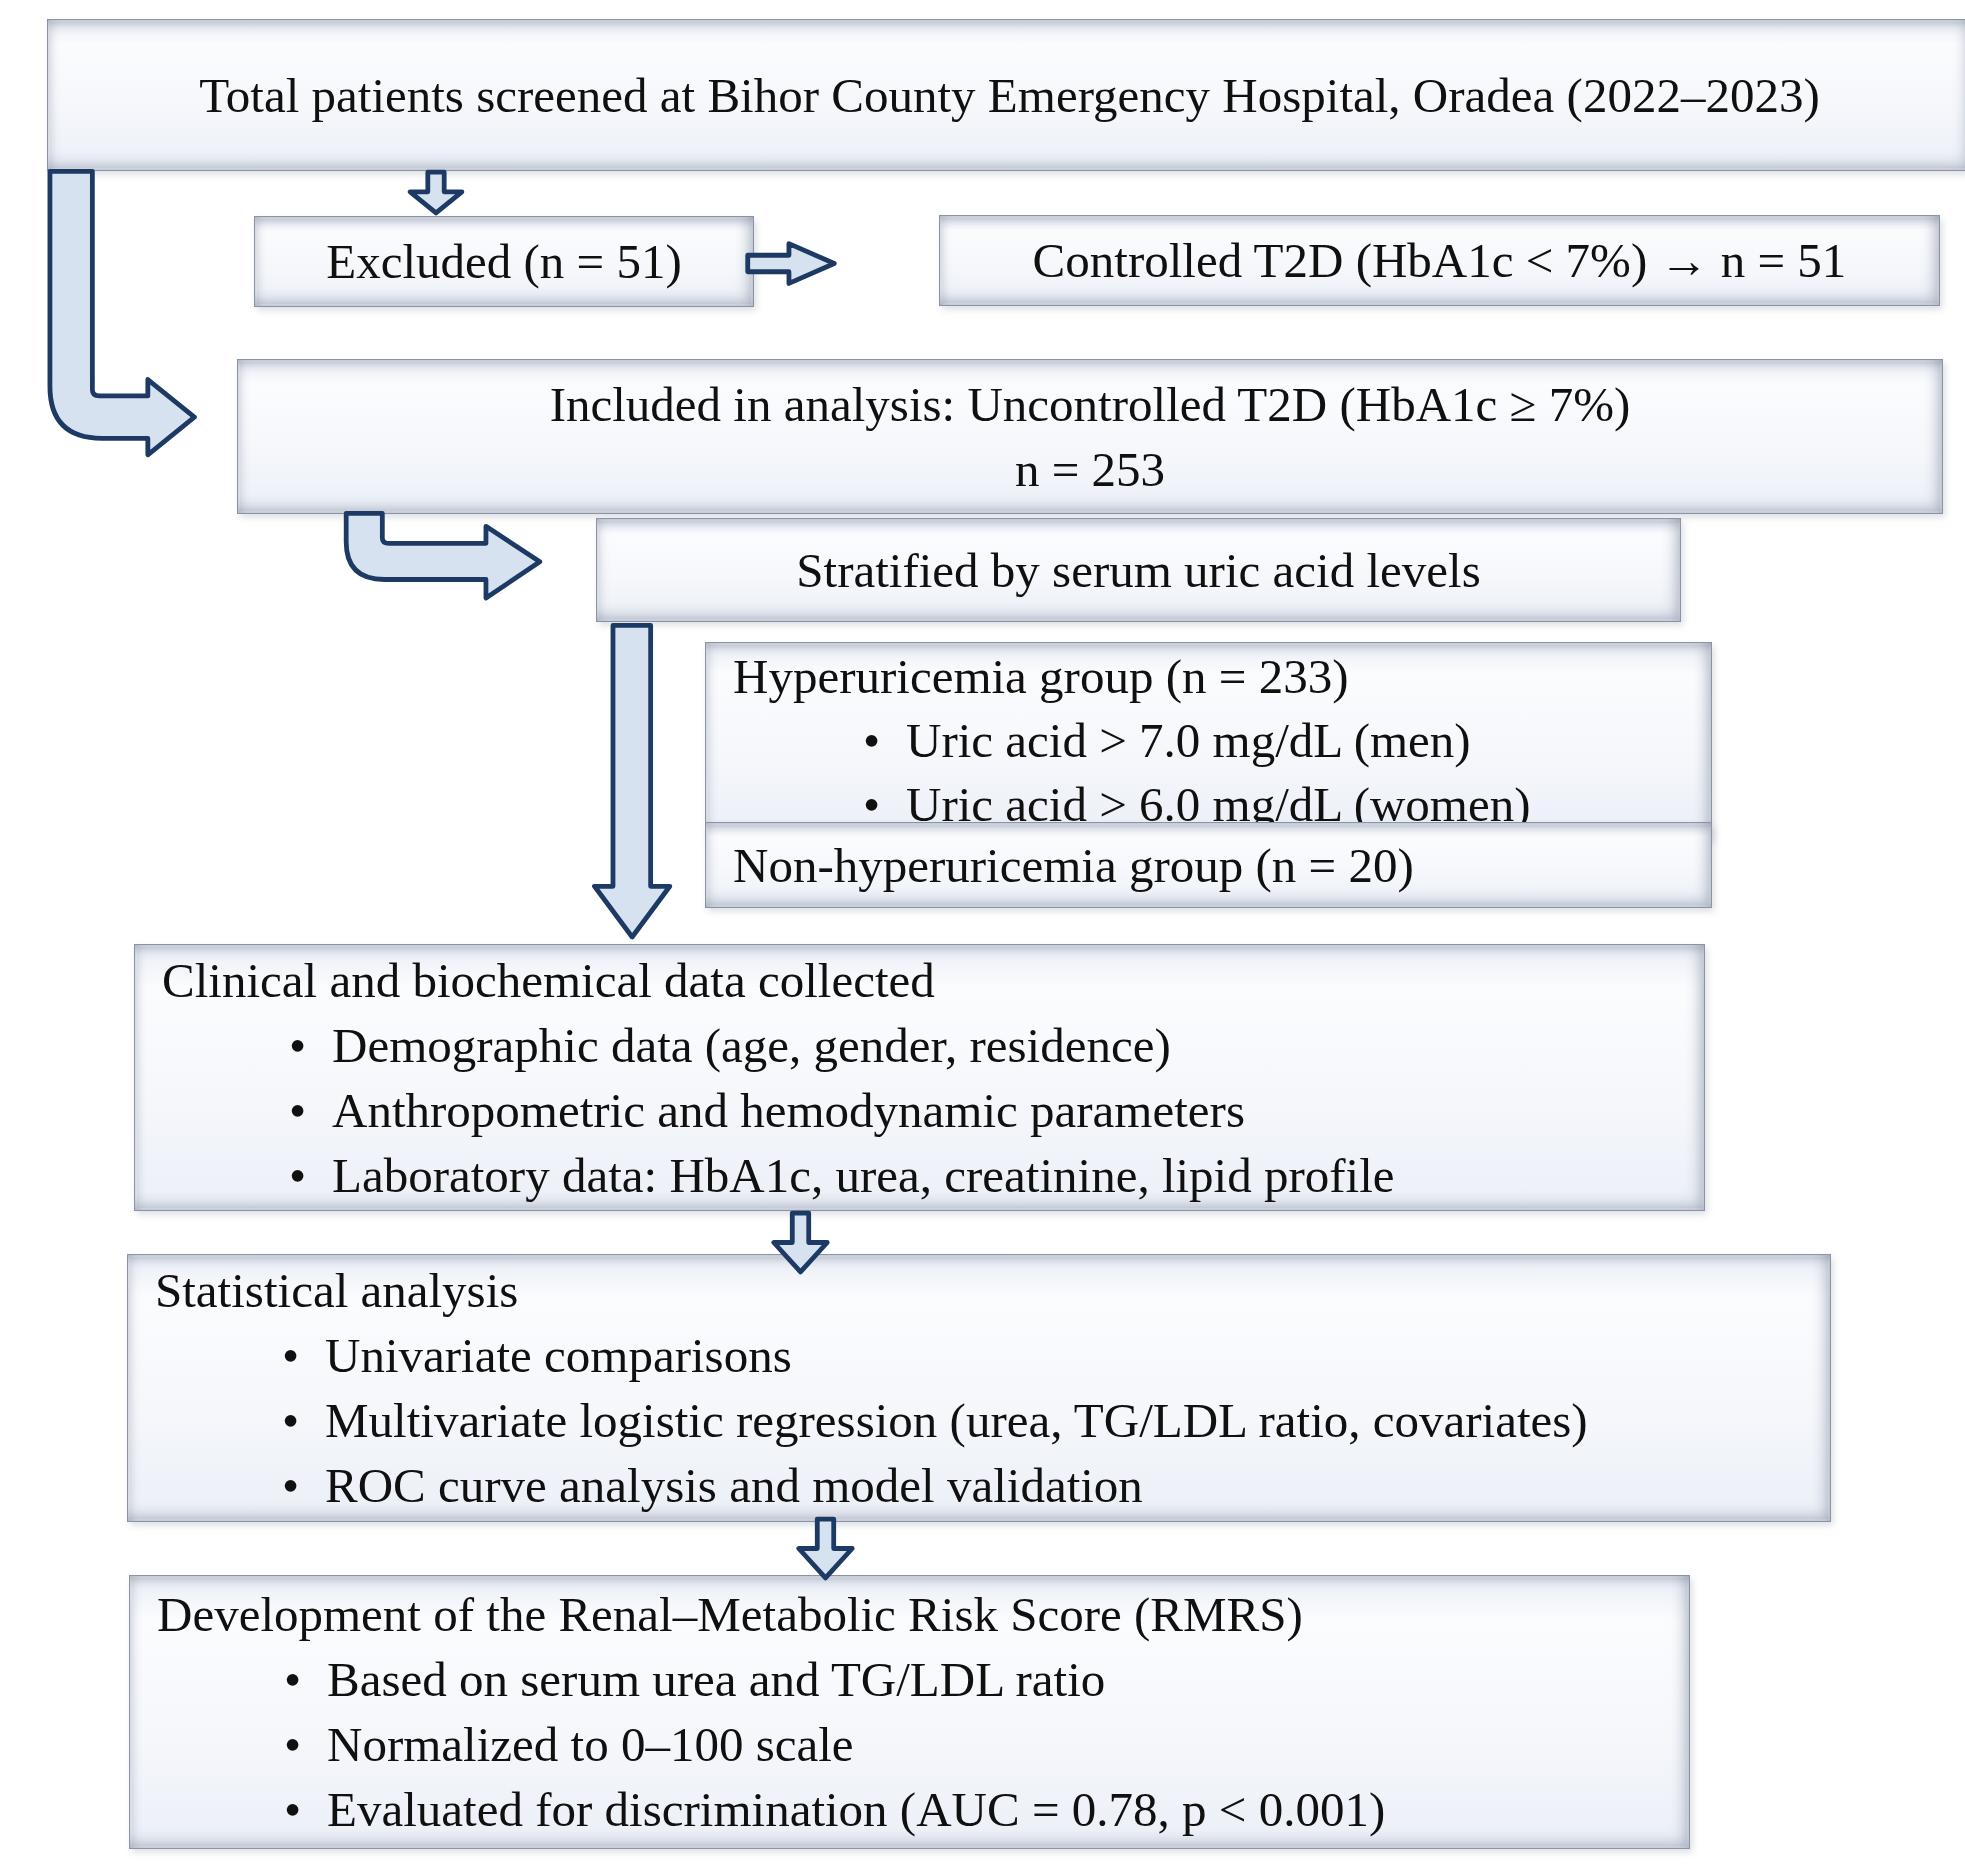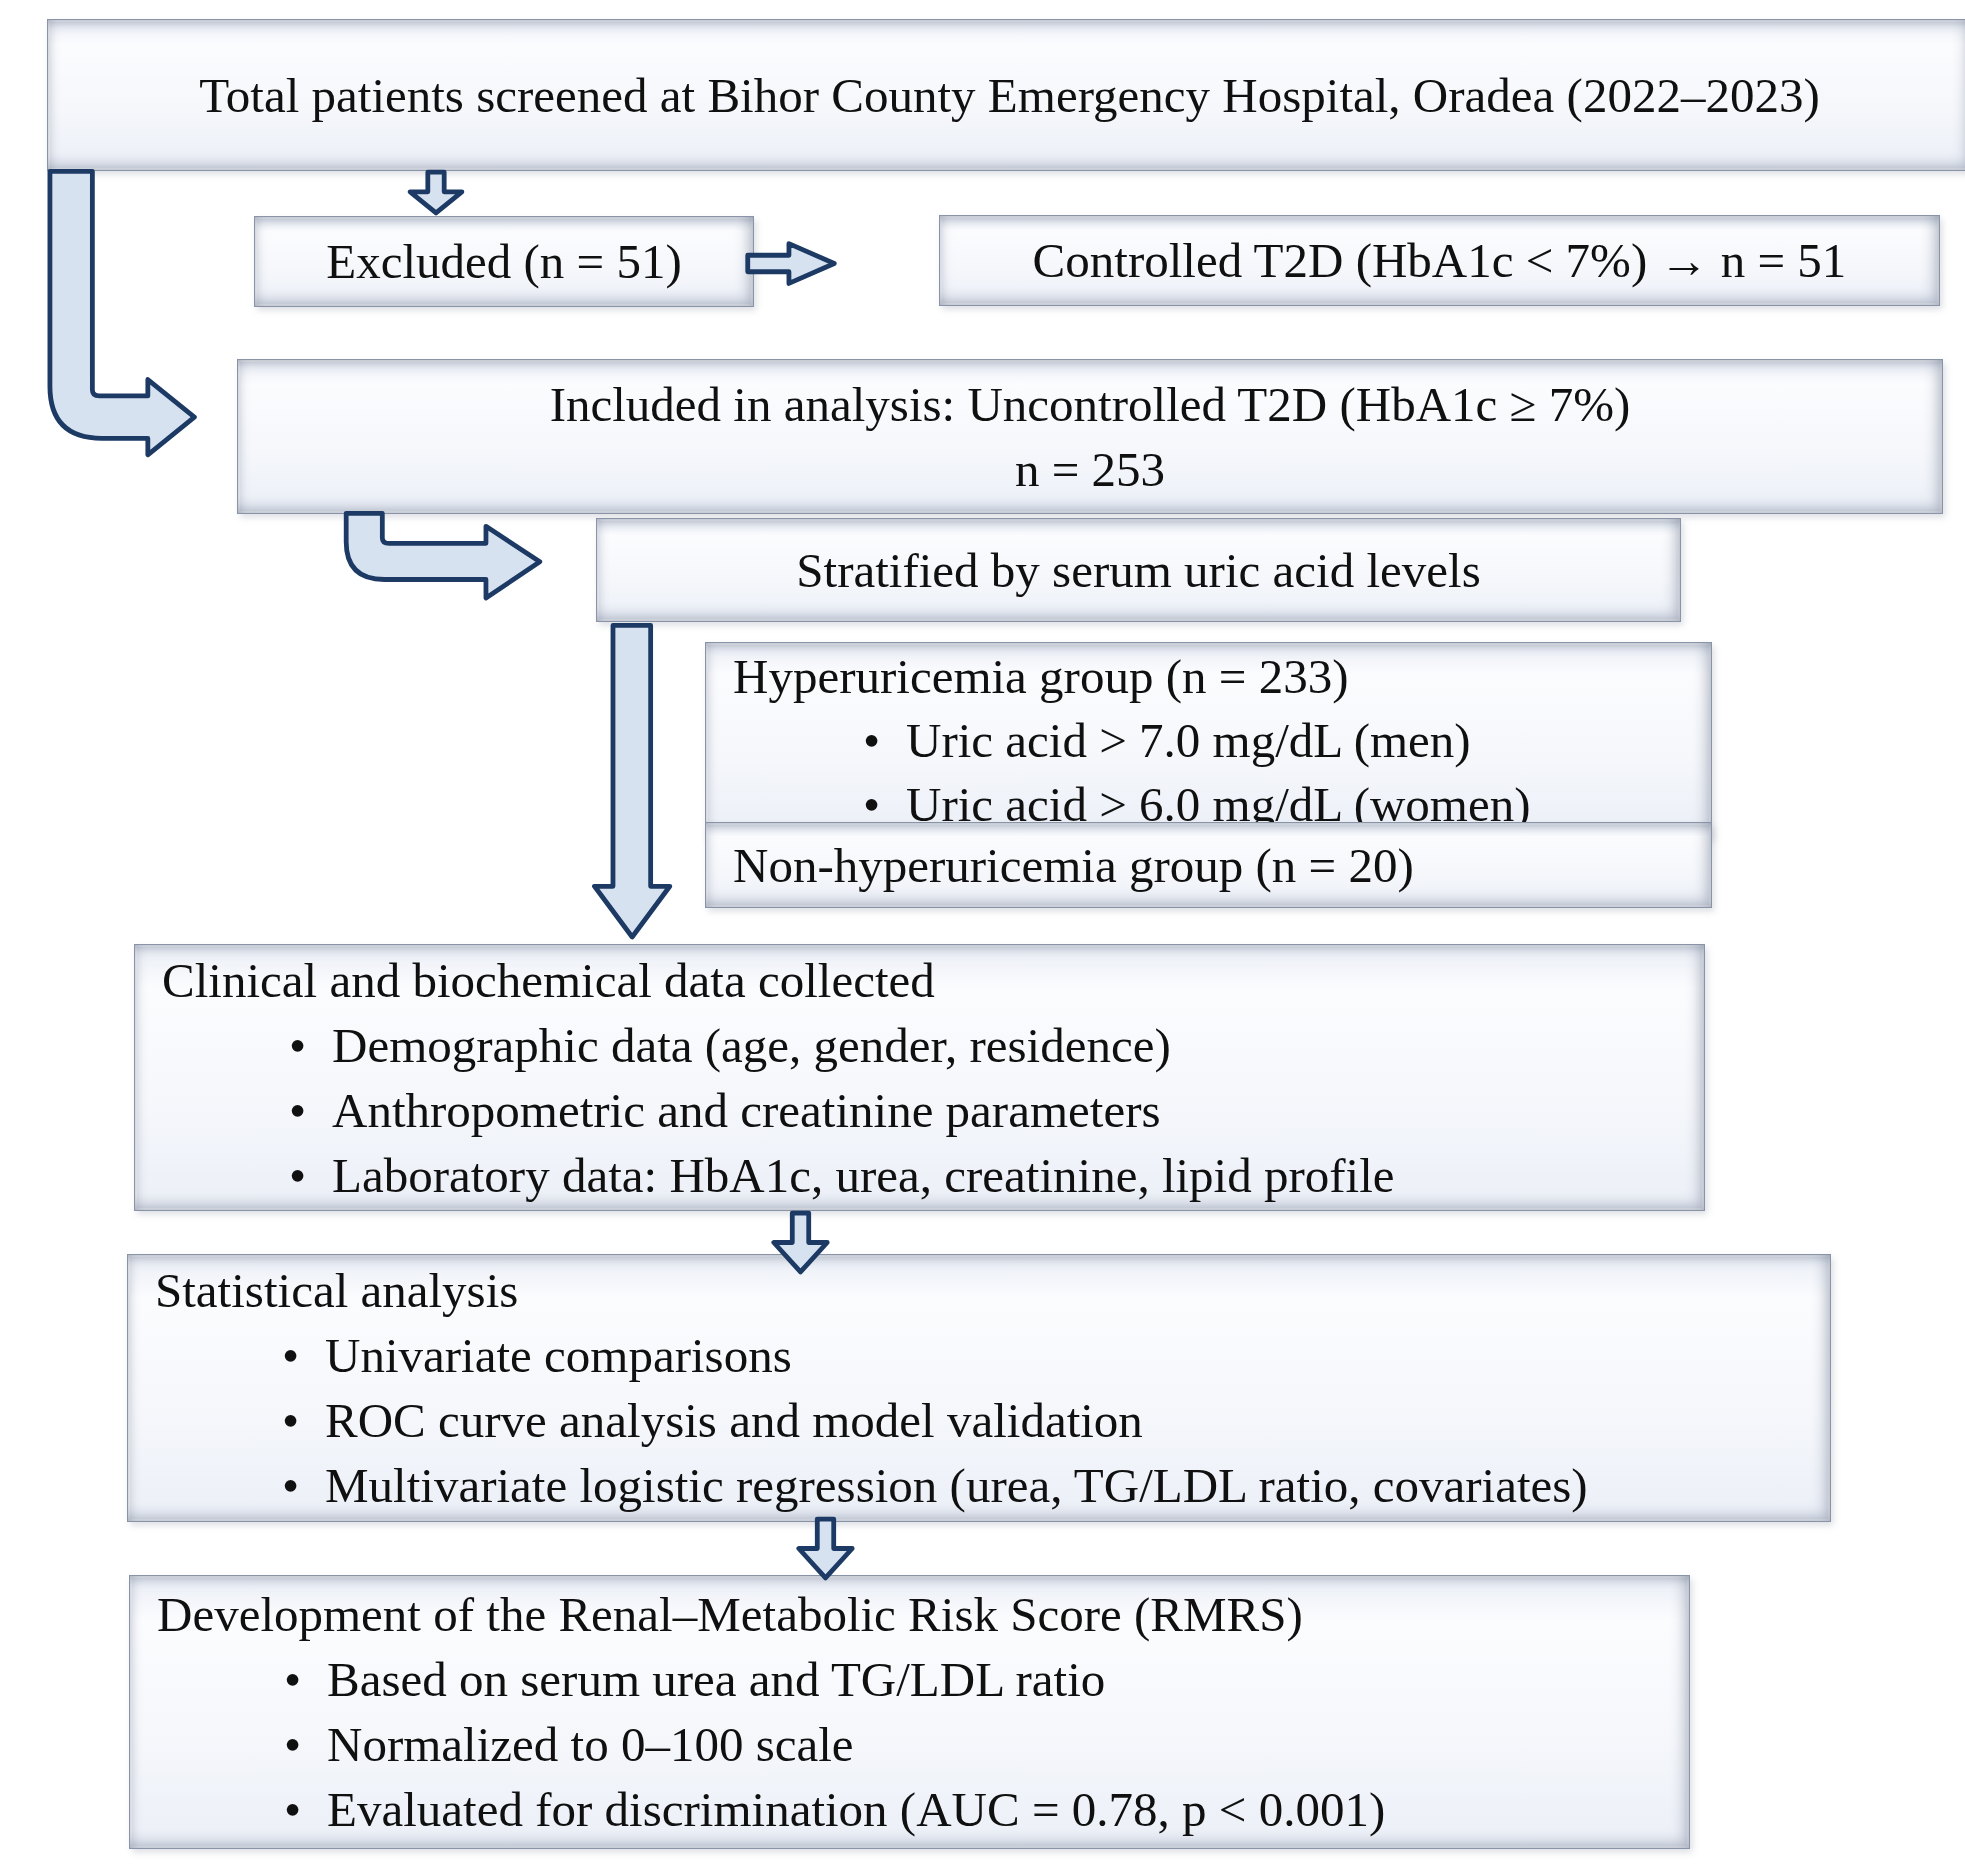--- a/index.html
+++ b/index.html
@@ -99,33 +99,33 @@
     <div class="bullet">Uric acid &gt; 6.0 mg/dL (women)</div>
   </div>
 
   <div class="box vcenter" style="left:705px; top:822px; width:1007px; height:86px;">
     <div class="title-line">Non-hyperuricemia group (n = 20)</div>
   </div>
 
   <div class="box vcenter" style="left:134px; top:944px; width:1571px; height:267px;">
     <div class="title-line">Clinical and biochemical data collected</div>
     <div class="bullet">Demographic data (age, gender, residence)</div>
-    <div class="bullet">Anthropometric and creatinine parameters</div>
+    <div class="bullet">Anthropometric and hemodynamic parameters</div>
     <div class="bullet">Laboratory data: HbA1c, urea, creatinine, lipid profile</div>
   </div>
 
   <svg class="arrow" style="left:771px; top:1211px;" width="59" height="63" viewBox="0 0 86 92">
     <path d="M31 3 L55 3 L55 46 L82 46 L43 89 L4 46 L31 46 Z"></path>
   </svg>
 
   <div class="box vcenter" style="left:127px; top:1254px; width:1704px; height:268px;">
     <div class="title-line">Statistical analysis</div>
     <div class="bullet">Univariate comparisons</div>
+    <div class="bullet">Multivariate logistic regression (urea, TG/LDL ratio, covariates)</div>
     <div class="bullet">ROC curve analysis and model validation</div>
-    <div class="bullet">Multivariate logistic regression (urea, TG/LDL ratio, covariates)</div>
   </div>
 
   <svg class="arrow" style="left:796px; top:1517px;" width="59" height="63" viewBox="0 0 86 92">
     <path d="M31 3 L55 3 L55 46 L82 46 L43 89 L4 46 L31 46 Z"></path>
   </svg>
 
   <div class="box vcenter" style="left:129px; top:1575px; width:1561px; height:274px;">
     <div class="title-line">Development of the Renal–Metabolic Risk Score (RMRS)</div>
     <div class="bullet">Based on serum urea and TG/LDL ratio</div>
     <div class="bullet">Normalized to 0–100 scale</div>

